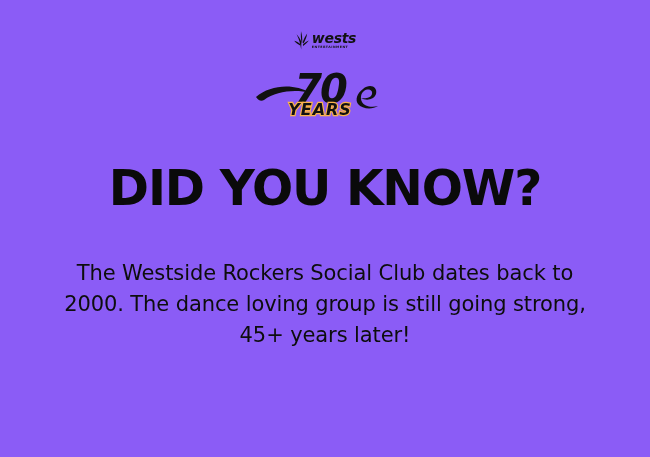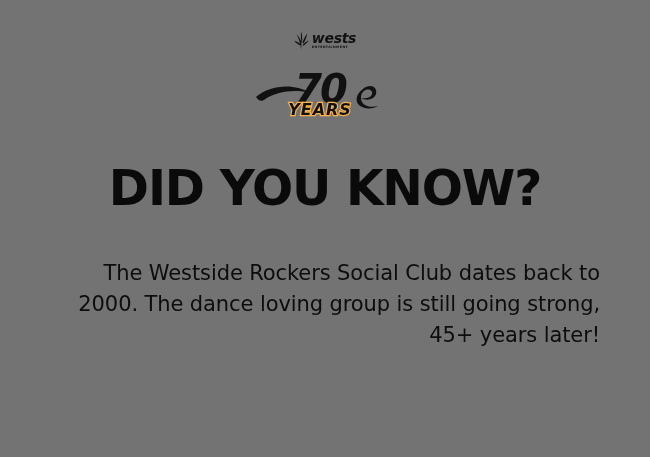--- a/index.html
+++ b/index.html
@@ -12,21 +12,21 @@
     overflow: hidden;
     background: #fbb24b;
     font-family: "Liberation Sans", sans-serif;
     -webkit-font-smoothing: antialiased;
   }
 
   .poster {
     position: relative;
     width: 650px;
     height: 457px;
-    background: #737373;
+    background: #8b5cf6;
     box-sizing: border-box;
   }
 
   
   .logo-block {
     position: absolute;
     left: 0;
     right: 0;
     top: 28px;
     height: 96px;
@@ -130,21 +130,21 @@
     color: #0a0a0a;
     transform: scaleX(0.97);
   }
 
   
   .body-copy {
     position: absolute;
     left: 50px;
     width: 550px;
     top: 258px;
-    text-align: right;
+    text-align: center;
     font-family: "DejaVu Sans", sans-serif;
     font-weight: normal;
     font-size: 21px;
     line-height: 31px;
     letter-spacing: -0.1px;
     color: #0d0d0d;
   }
   .body-line {
     display: block;
     white-space: nowrap;

